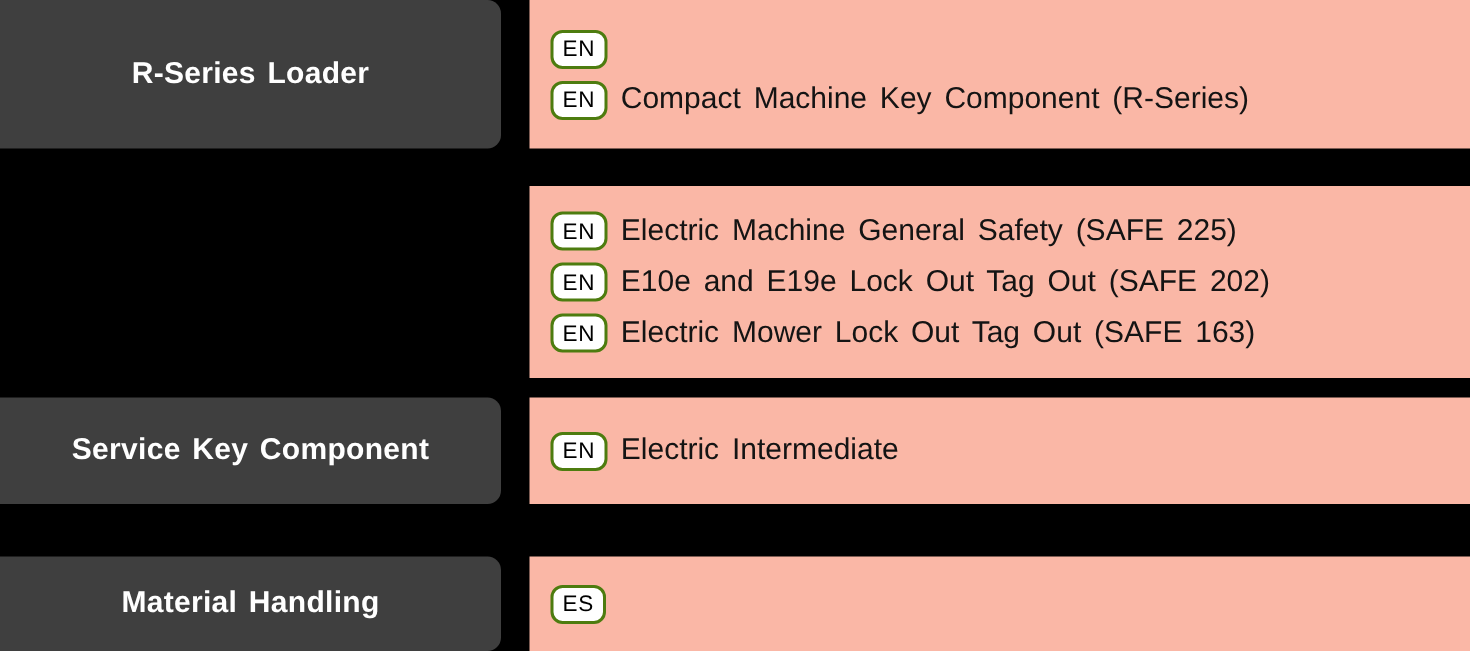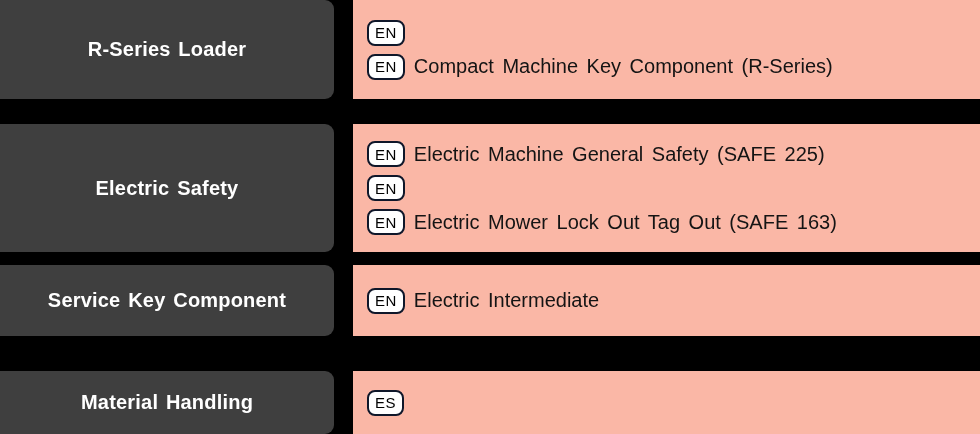--- a/index.html
+++ b/index.html
@@ -66,21 +66,21 @@
     white-space: nowrap;
   }
   .badge {
     display: inline-flex;
     align-items: center;
     justify-content: center;
     box-sizing: border-box;
     min-width: 37px;
     height: 26px;
     padding: 0 6px;
-    border: 2px solid #0f172a;
+    border: 2px solid #4d7c0f;
     border-radius: 8px;
     background: #FFFFFF;
     color: #000000;
     font-size: 15px;
     word-spacing: normal;
     letter-spacing: 0.5px;
     margin-right: 9px;
     flex: 0 0 auto;
   }
 </style>
@@ -98,30 +98,28 @@
         <span class="badge">EN</span>
       </div>
       <div class="item">
         <span class="badge">EN</span>
         <span>Compact Machine Key Component (R-Series)</span>
       </div>
     </div>
   </div>
 
   <div class="row row2">
-    <div class="category">
-      <span>Electric Safety</span>
-    </div>
     <div class="items">
       <div class="item">
         <span class="badge">EN</span>
         <span>Electric Machine General Safety (SAFE 225)</span>
       </div>
       <div class="item">
         <span class="badge">EN</span>
+        <span>E10e and E19e Lock Out Tag Out (SAFE 202)</span>
       </div>
       <div class="item">
         <span class="badge">EN</span>
         <span>Electric Mower Lock Out Tag Out (SAFE 163)</span>
       </div>
     </div>
   </div>
 
   <div class="row row3">
     <div class="category">

